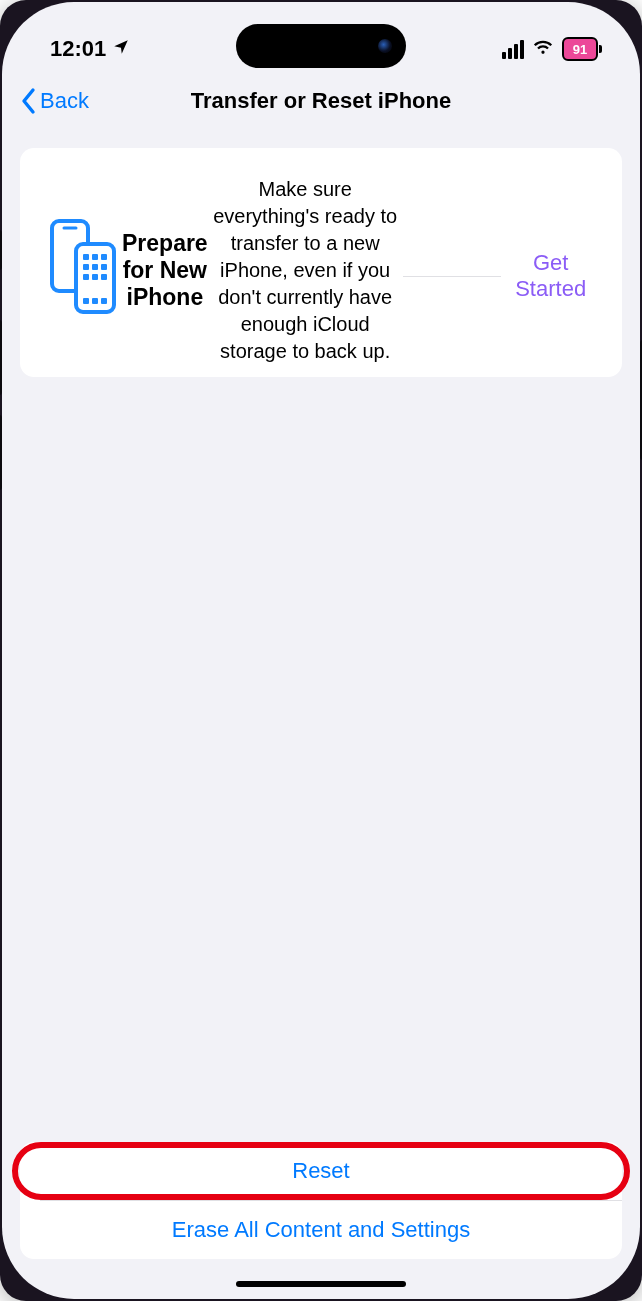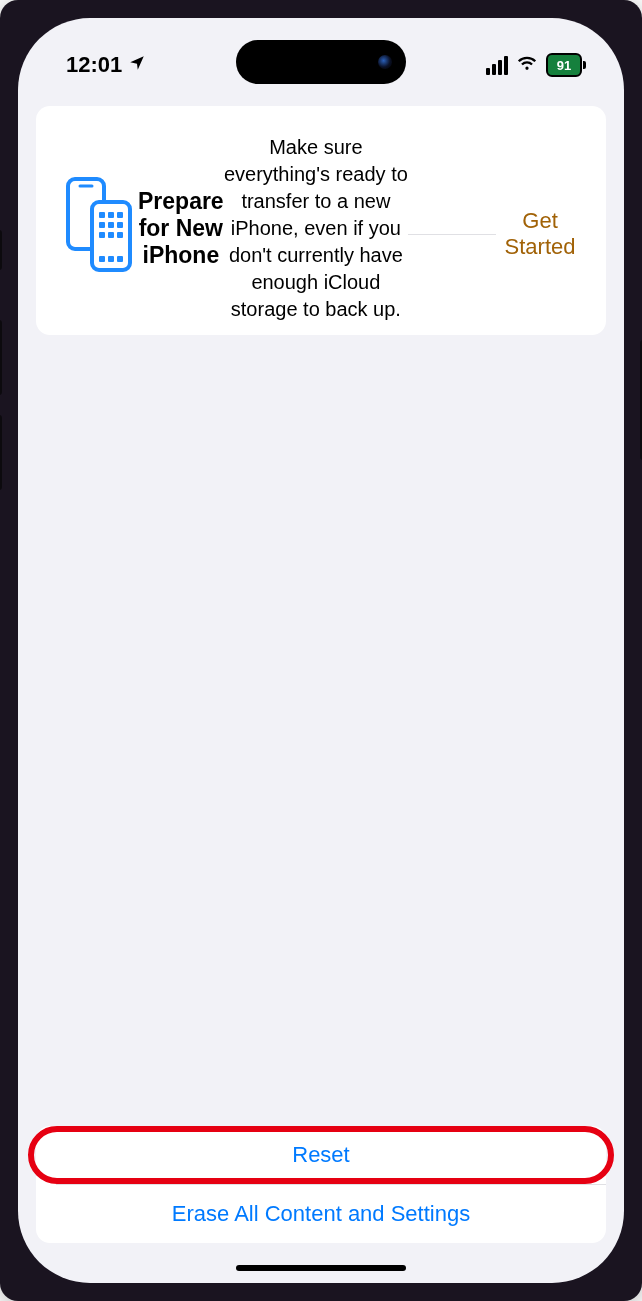--- a/index.html
+++ b/index.html
@@ -7,22 +7,22 @@
     background: #fff;
     font-family: -apple-system, "SF Pro Text", "Helvetica Neue", Arial, sans-serif;
     display: flex;
     justify-content: center;
     padding: 0;
   }
   .device-frame {
     width: 642px;
     height: 1301px;
     background: #1a1420;
-    border-radius: 18px;
-    padding: 18px;
+    border-radius: 26px;
+    padding: 2px;
     position: relative;
     box-shadow: 0 4px 24px rgba(0,0,0,0.3);
   }
   
   .side-btn {
     position: absolute;
     background: #0c0a0e;
     border-radius: 4px;
   }
   .side-left-1 { left: -4px; top: 230px; width: 6px; height: 40px; }
@@ -78,21 +78,21 @@
   .cell-bars span:nth-child(2){height:11px}
   .cell-bars span:nth-child(3){height:15px}
   .cell-bars span:nth-child(4){height:19px}
   .wifi svg { width: 22px; height: 22px; }
   .battery {
     display:flex; align-items:center;
   }
   .battery-body {
     width: 36px; height: 24px; border: 2px solid #000; border-radius: 6px; position: relative;
     display:flex; align-items:center; justify-content:center;
-    background:#15803d;
+    background:#ec4899;
   }
   .battery-cap { width: 3px; height: 8px; background: #000; border-radius: 0 2px 2px 0; margin-left:1px;}
   .battery-num { color:#fff; font-size:13px; font-weight:700; }
 
   
   .nav {
     height: 58px;
     display: flex;
     align-items: center;
     position: relative;
@@ -152,21 +152,21 @@
   }
   .card-sep {
     height: 1px;
     background: #e0e0e4;
     width: 100%;
   }
   .card-action {
     width: 100%;
     padding: 20px 0 22px 0;
     text-align: center;
-    color: #a16207;
+    color: #8b5cf6;
     font-size: 22px;
     font-weight: 400;
   }
 
   .spacer { flex: 1; }
 
   .bottom-group {
     background: #fff;
     border-radius: 14px;
     margin: 0 18px 6px 18px;
@@ -238,20 +238,29 @@
         </span>
         <span class="battery">
           <span class="battery-body">
               <span class="battery-num">91</span>
             </span>
           <span class="battery-cap"></span>
         </span>
       </div>
     </div>
 
+    <div class="nav">
+      <div class="back-btn">
+        <svg viewBox="0 0 16 28" fill="none" stroke="#007aff" stroke-width="3.4" stroke-linecap="round" stroke-linejoin="round">
+          <polyline points="12,3 3,14 12,25"></polyline>
+        </svg>
+        <span>Back</span>
+      </div>
+      <div class="nav-title">Transfer or Reset iPhone</div>
+    </div>
 
     <div class="content">
       <div class="card">
         <div class="card-icon">
           <svg viewBox="0 0 80 100">
             <rect x="10" y="5" width="36" height="70" rx="7" ry="7" fill="none" stroke="#1f8bff" stroke-width="4"></rect>
             <line x1="22" y1="12" x2="34" y2="12" stroke="#1f8bff" stroke-width="3" stroke-linecap="round"></line>
             <rect x="34" y="28" width="38" height="68" rx="7" ry="7" fill="#fff" stroke="#1f8bff" stroke-width="4"></rect>
             <g fill="#1f8bff">
               <rect x="41" y="38" width="6" height="6" rx="1"></rect>

